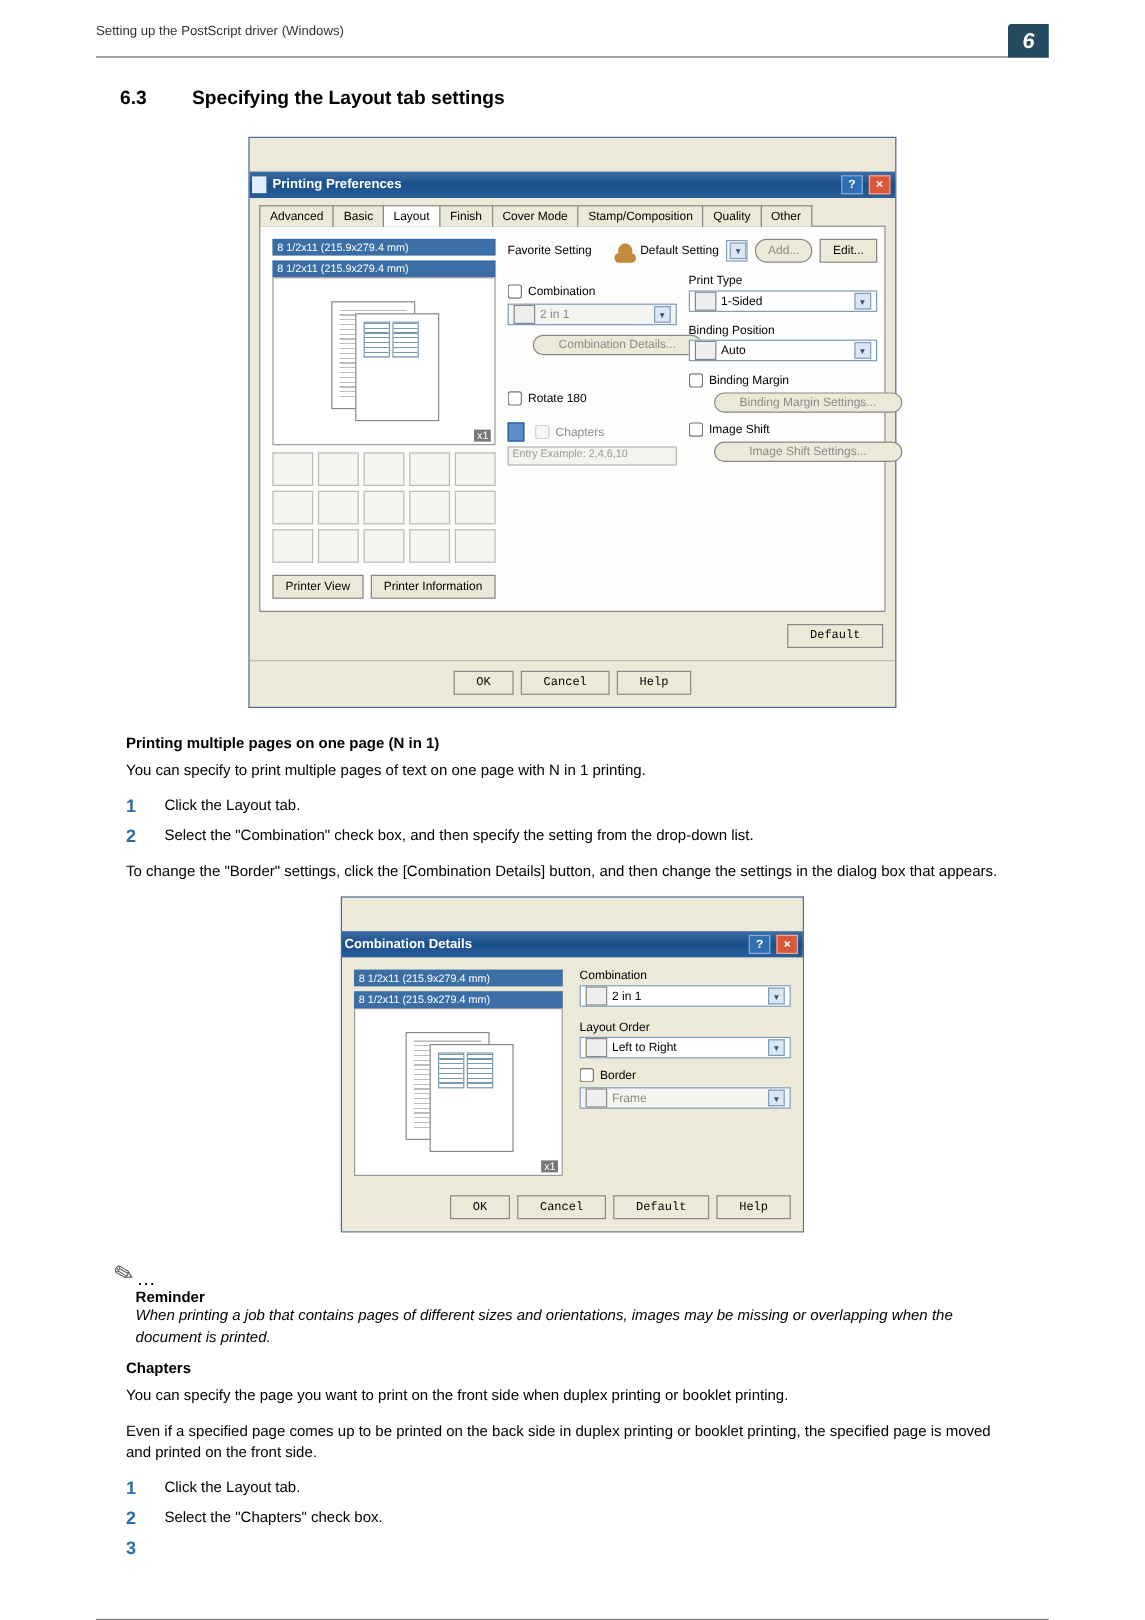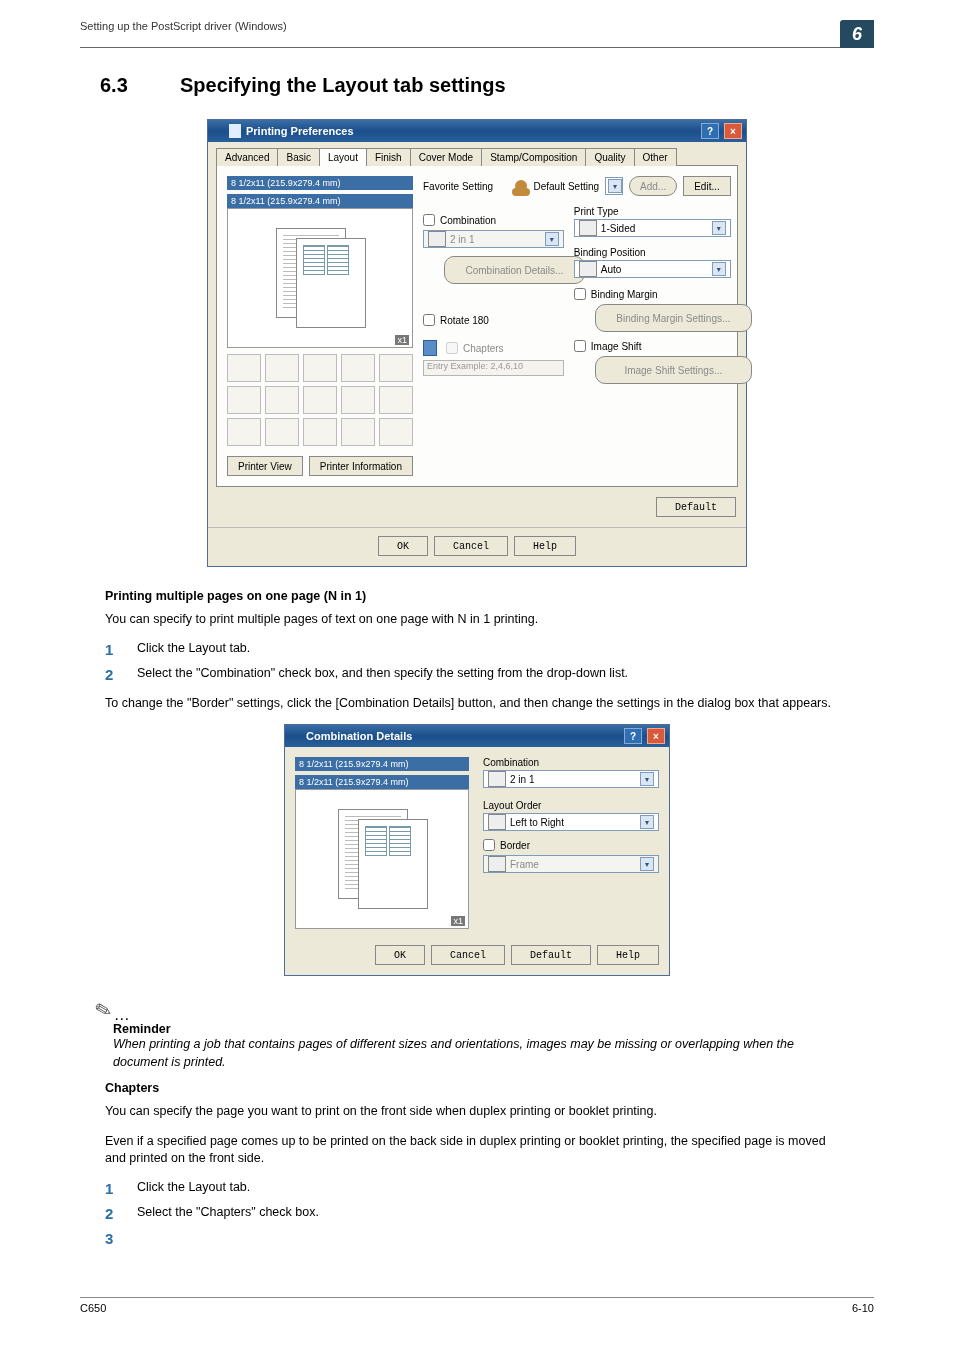--- a/index.html
+++ b/index.html
@@ -26,44 +26,45 @@
     background: #254a5f;
     color: #fff;
     display: flex; align-items: center; justify-content: center;
     font-style: italic; font-weight: bold; font-size: 18px;
     border-top-left-radius: 3px;
   }
 
   .page-body { margin: 0 85px; }
 
   h2.sect {
-    font-size: 20px;
+    font-size: 16px;
     font-weight: bold;
     display: flex;
-    gap: 40px;
+    gap: 20px;
     margin: 26px 0 22px -5px;
   }
   h2.sect .num { min-width: 40px; }
 
   .shot-wrap { display: flex; justify-content: center; margin: 10px 0 22px 0; }
 
   
   .win {
     width: 540px;
     border: 1px solid #4f6b9a;
     font-size: 10px;
     background: #ece9d8;
   }
   .title-bar {
     height: 22px;
     background: linear-gradient(#3b6ea5,#1b4f8b,#2b5f9b);
     color: #fff;
     display: flex; align-items: center;
-    padding: 0 4px 0 21px;
+    padding: 0 4px 0 2px;
     gap: 5px;
+    margin-top: 28px;
   }
   .title-bar .t-icon { width: 12px; height: 14px; background: #e0eeff; display:inline-block; }
   .title-bar .t-text { flex: 1; font-weight: bold; font-size: 11px; }
   .tb-btn {
     width: 18px; height: 16px; border: 1px solid #fff4;
     display:flex;align-items:center;justify-content:center;
     font-weight:bold; color:#fff; font-size:10px;
   }
   .tb-help { background:#2e6fb3; border-color:#89aad2; }
   .tb-close { background:#d85a3b; border-color:#f0a98f; }
@@ -189,21 +190,21 @@
     border-top:1px solid #888;
     display:flex; justify-content:space-between;
     margin:50px 60px 0 60px;
     padding-top:4px;
     font-size:11px;
   }
 
   .sel.small{min-width:120px;}
   .label-sm{font-size:10px;margin-bottom:2px;}
   .input-line{border:1px solid #b5b5b5;background:#f4f3ee;height:16px;padding:0 3px;font-size:9px;color:#9a9a9a;}
-  .btn-full{width:100%;height:28px;margin-left:21px;}
+  .btn-full{width:100%;height:17px;margin-left:21px;}
   .chapter-icon{width:14px;height:16px;background:#5a8dc8;display:inline-block;margin-right:4px;border:1px solid #2f5d92;}
 </style>
 </head>
 <body>
 
 <div class="hdr">
   <div class="hdr-left">Setting up the PostScript driver (Windows)</div>
   <div class="hdr-tab">6</div>
 </div>
 

